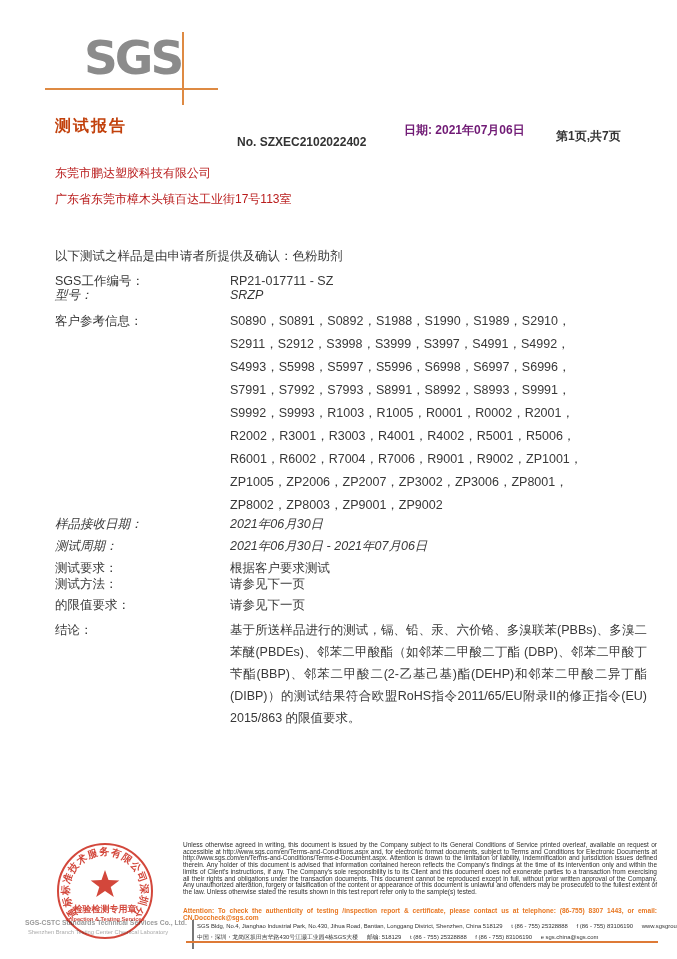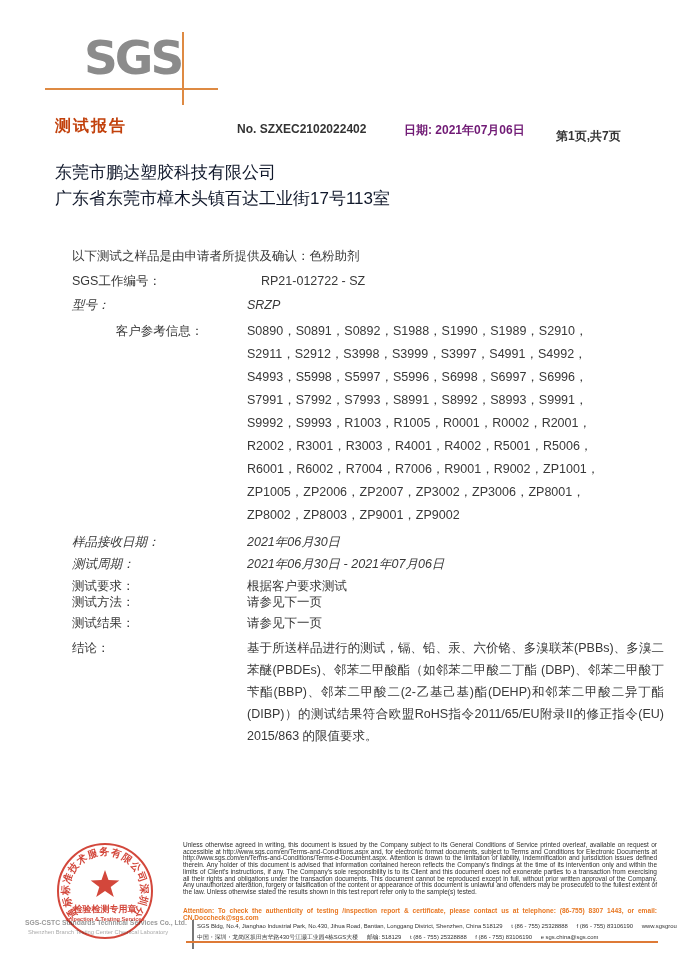--- a/index.html
+++ b/index.html
@@ -7,33 +7,33 @@
   .page{position:relative;width:677px;height:959px;background:#ffffff;overflow:hidden;}
 
   
   .logo-text{position:absolute;left:84px;top:34px;font-family:"DejaVu Sans",sans-serif;
     font-size:47px;font-weight:700;color:#8b8b8b;letter-spacing:-3px;line-height:1;}
   .logo-hline{position:absolute;left:45px;top:88px;width:173px;height:2px;background:#de8a43;}
   .logo-vline{position:absolute;left:182px;top:32px;width:2px;height:73px;background:#de8a43;}
 
   .doc-title{position:absolute;left:55px;top:116px;font-size:16px;font-weight:700;
     letter-spacing:2px;color:#c2410c;}
-  .report-no{position:absolute;left:237px;top:122px;font-size:12px;font-weight:600;color:#333;}
+  .report-no{position:absolute;left:237px;top:135px;font-size:12px;font-weight:600;color:#333;}
   .report-date{position:absolute;left:404px;top:122px;font-size:12px;font-weight:600;color:#701a75;}
   .report-page{position:absolute;left:556px;top:128px;font-size:12px;font-weight:600;color:#333;}
 
-  .applicant{position:absolute;left:55px;top:160px;font-size:17px;line-height:26px;color:#0f172a;}
+  .applicant{position:absolute;left:55px;top:160px;font-size:12px;line-height:26px;color:#b91c1c;}
 
   
-  .main{position:absolute;left:72px;top:249px;width:592px;font-size:12.5px;color:#383838;}
+  .main{position:absolute;left:55px;top:249px;width:592px;font-size:12.5px;color:#383838;}
   .intro{margin-bottom:11px;line-height:14px;}
   .row{display:flex;line-height:14px;}
   .row .lbl{width:175px;flex:0 0 175px;}
   .row .val{flex:1;}
-  .mb10{margin-bottom:10px;gap:14px;} .mb8{margin-bottom:8px;font-style:italic;} .mb7{margin-bottom:7px;} .mb2{margin-bottom:2px;align-items:flex-end;}
+  .mb10{} .mb8{margin-bottom:8px;font-style:italic;} .mb7{margin-bottom:7px;} .mb2{margin-bottom:2px;align-items:flex-end;}
   .ref-line{line-height:23px;height:23px;white-space:nowrap;}
   .conclusion{line-height:22px;text-align:justify;}
 
   
   .company-en{position:absolute;left:25px;top:919px;font-size:6.8px;font-weight:700;color:#9a9a9a;white-space:nowrap;}
   .company-branch{position:absolute;left:28px;top:929px;font-size:5.8px;color:#ababab;white-space:nowrap;}
 
   .stamp{position:absolute;left:55px;top:841px;width:100px;height:100px;mix-blend-mode:multiply;opacity:.92;}
 
   .disclaimer{position:absolute;left:183px;top:842px;width:474px;font-size:6.5px;line-height:6.7px;
@@ -64,65 +64,65 @@
   <div class="applicant">
     <div>东莞市鹏达塑胶科技有限公司</div>
     <div>广东省东莞市樟木头镇百达工业街17号113室</div>
   </div>
 
   <div class="main">
     <div class="intro">以下测试之样品是由申请者所提供及确认：色粉助剂</div>
 
     <div class="row mb10">
       <div class="lbl">SGS工作编号：</div>
-      <div class="val">RP21-012722 - SZ</div>
+      <div class="val">RP21-017711 - SZ</div>
     </div>
 
     <div class="row mb8">
       <div class="lbl">型号：</div>
       <div class="val">SRZP</div>
     </div>
 
     <div class="row">
-      <div class="lbl" style="line-height:23px;text-align:center;">客户参考信息：</div>
+      <div class="lbl" style="line-height:23px;">客户参考信息：</div>
       <div class="val">
         <div class="ref-line">S0890，S0891，S0892，S1988，S1990，S1989，S2910，</div>
         <div class="ref-line">S2911，S2912，S3998，S3999，S3997，S4991，S4992，</div>
         <div class="ref-line">S4993，S5998，S5997，S5996，S6998，S6997，S6996，</div>
         <div class="ref-line">S7991，S7992，S7993，S8991，S8992，S8993，S9991，</div>
         <div class="ref-line">S9992，S9993，R1003，R1005，R0001，R0002，R2001，</div>
         <div class="ref-line">R2002，R3001，R3003，R4001，R4002，R5001，R5006，</div>
         <div class="ref-line">R6001，R6002，R7004，R7006，R9001，R9002，ZP1001，</div>
         <div class="ref-line">ZP1005，ZP2006，ZP2007，ZP3002，ZP3006，ZP8001，</div>
         <div class="ref-line">ZP8002，ZP8003，ZP9001，ZP9002</div>
       </div>
     </div>
 
-    <div class="row mb8" style="margin-top:8px;">
+    <div class="row mb8" style="margin-top:0;">
       <div class="lbl">样品接收日期：</div>
       <div class="val">2021年06月30日</div>
     </div>
 
     <div class="row mb8">
       <div class="lbl">测试周期：</div>
       <div class="val">2021年06月30日 - 2021年07月06日</div>
     </div>
 
     <div class="row mb2">
       <div class="lbl">测试要求：</div>
       <div class="val">根据客户要求测试</div>
     </div>
 
     <div class="row mb7">
       <div class="lbl">测试方法：</div>
       <div class="val">请参见下一页</div>
     </div>
 
     <div class="row mb7">
-      <div class="lbl">测试结果：</div>
+      <div class="lbl">的限值要求：</div>
       <div class="val">请参见下一页</div>
     </div>
 
     <div class="row">
       <div class="lbl" style="line-height:22px;">结论：</div>
       <div class="val conclusion">基于所送样品进行的测试，镉、铅、汞、六价铬、多溴联苯(PBBs)、多溴二苯醚(PBDEs)、邻苯二甲酸酯（如邻苯二甲酸二丁酯 (DBP)、邻苯二甲酸丁苄酯(BBP)、邻苯二甲酸二(2-乙基己基)酯(DEHP)和邻苯二甲酸二异丁酯(DIBP)）的测试结果符合欧盟RoHS指令2011/65/EU附录II的修正指令(EU) 2015/863 的限值要求。</div>
     </div>
   </div>
 
   <div class="company-en">SGS-CSTC Standards Technical Services Co., Ltd.</div>

